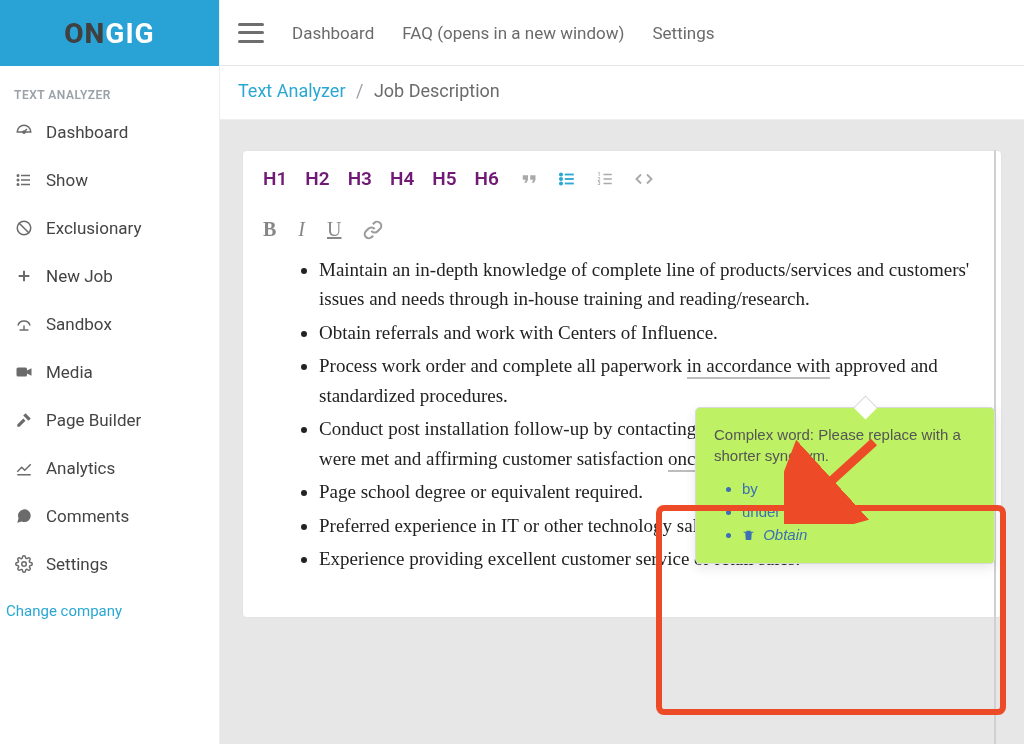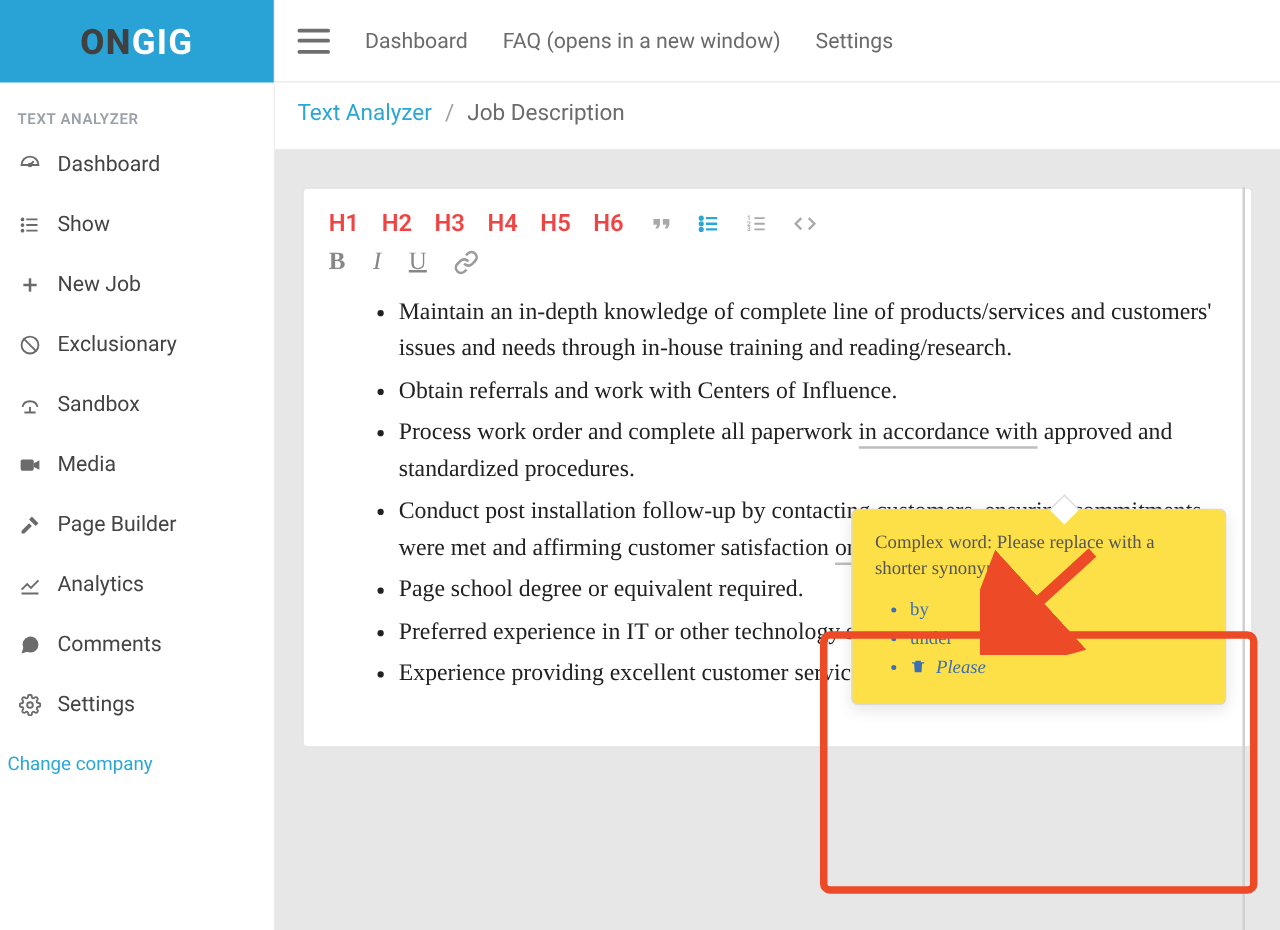--- a/index.html
+++ b/index.html
@@ -154,24 +154,24 @@
     cursor: pointer;
   }
   .editor-panel {
     padding: 16px 20px 40px 20px;
     position: relative;
   }
   .toolbar-row {
     display: flex;
     gap: 18px;
     align-items: center;
-    color: #ef4444;
+    color: #701a75;
     font-size: 19px;
     font-weight: 600;
-    margin-bottom: 8px;
+    margin-bottom: 28px;
   }
   .tb-btn { cursor: pointer; display:inline-flex; align-items:center; }
   .tb-btn.active { color: #2aa7d3; }
   .toolbar-row2 {
     display: flex;
     gap: 22px;
     align-items: center;
     color: #9b9b9b;
     font-size: 20px;
     margin-bottom: 14px;
@@ -190,29 +190,29 @@
     padding-left: 56px;
   }
   .content li { margin-bottom: 4px; }
   .underline-phrase {
     border-bottom: 2px solid #bdbdbd;
     padding-bottom: 1px;
   }
   
   .tooltip {
     position: absolute;
-    right: 20px;
+    right: 6px;
     top: 256px;
     width: 300px;
-    background: #fde047;
+    background: #bef264;
     border: 1px solid #d9d9d9;
     border-radius: 5px;
     box-shadow: 0 4px 12px rgba(0,0,0,0.1);
     padding: 16px 18px 14px 18px;
-    font-family: Liberation Serif, serif;
+    font-family: Liberation Sans, sans-serif;
     z-index: 5;
   }
   .tooltip::before {
     content: "";
     position: absolute;
     top: -9px;
     right: 120px;
     width: 16px;
     height: 16px;
     background: #fff;
@@ -290,35 +290,35 @@
             <line x1="8" y1="18" x2="20" y2="18"></line>
             <circle cx="4" cy="6" r="1" fill="#6b6b6b"></circle>
             <circle cx="4" cy="12" r="1" fill="#6b6b6b"></circle>
             <circle cx="4" cy="18" r="1" fill="#6b6b6b"></circle>
           </svg>
       </span>
       <span>Show</span>
     </div>
     <div class="side-item">
       <span class="icon">
+        <svg width="18" height="18" viewBox="0 0 24 24" fill="none" stroke="#6b6b6b" stroke-width="2">
+            <circle cx="12" cy="12" r="9"></circle>
+            <line x1="5" y1="5" x2="19" y2="19"></line>
+          </svg>
+      </span>
+      <span>Exclusionary</span>
+    </div>
+    <div class="side-item">
+      <span class="icon">
         <svg width="16" height="16" viewBox="0 0 24 24" stroke="#6b6b6b" stroke-width="3">
             <line x1="12" y1="4" x2="12" y2="20"></line>
             <line x1="4" y1="12" x2="20" y2="12"></line>
           </svg>
       </span>
       <span>New Job</span>
-    </div>
-    <div class="side-item">
-      <span class="icon">
-        <svg width="18" height="18" viewBox="0 0 24 24" fill="none" stroke="#6b6b6b" stroke-width="2">
-            <circle cx="12" cy="12" r="9"></circle>
-            <line x1="5" y1="5" x2="19" y2="19"></line>
-          </svg>
-      </span>
-      <span>Exclusionary</span>
     </div>
     <div class="side-item">
       <span class="icon">
         <svg width="18" height="18" viewBox="0 0 24 24" fill="none" stroke="#6b6b6b" stroke-width="2">
             <path d="M4 14c2-8 14-8 16 0"></path>
             <line x1="12" y1="14" x2="12" y2="20"></line>
             <line x1="6" y1="20" x2="18" y2="20"></line>
           </svg>
       </span>
       <span>Sandbox</span>
@@ -460,21 +460,21 @@
         <div class="tooltip">
           <div class="tooltip-msg">Complex word: Please replace with a shorter synonym.</div>
           <ul>
             <li>by</li>
             <li>under</li>
             <li class="delete">
               <span class="trash">
                 <svg width="13" height="14" viewBox="0 0 24 24" fill="#3d6fb4" style="display:inline;vertical-align:-2px">
                     <path d="M3 6h18v2H3zM8 6V4h8v2M6 8l1 13h10l1-13"></path>
                   </svg>
-              </span><span>Please</span>
+              </span><span>Obtain</span>
             </li>
           </ul>
         </div>
       </div>
 
       <div class="scroll-indicator"></div>
     </div>
   </main>
 </div>
 

